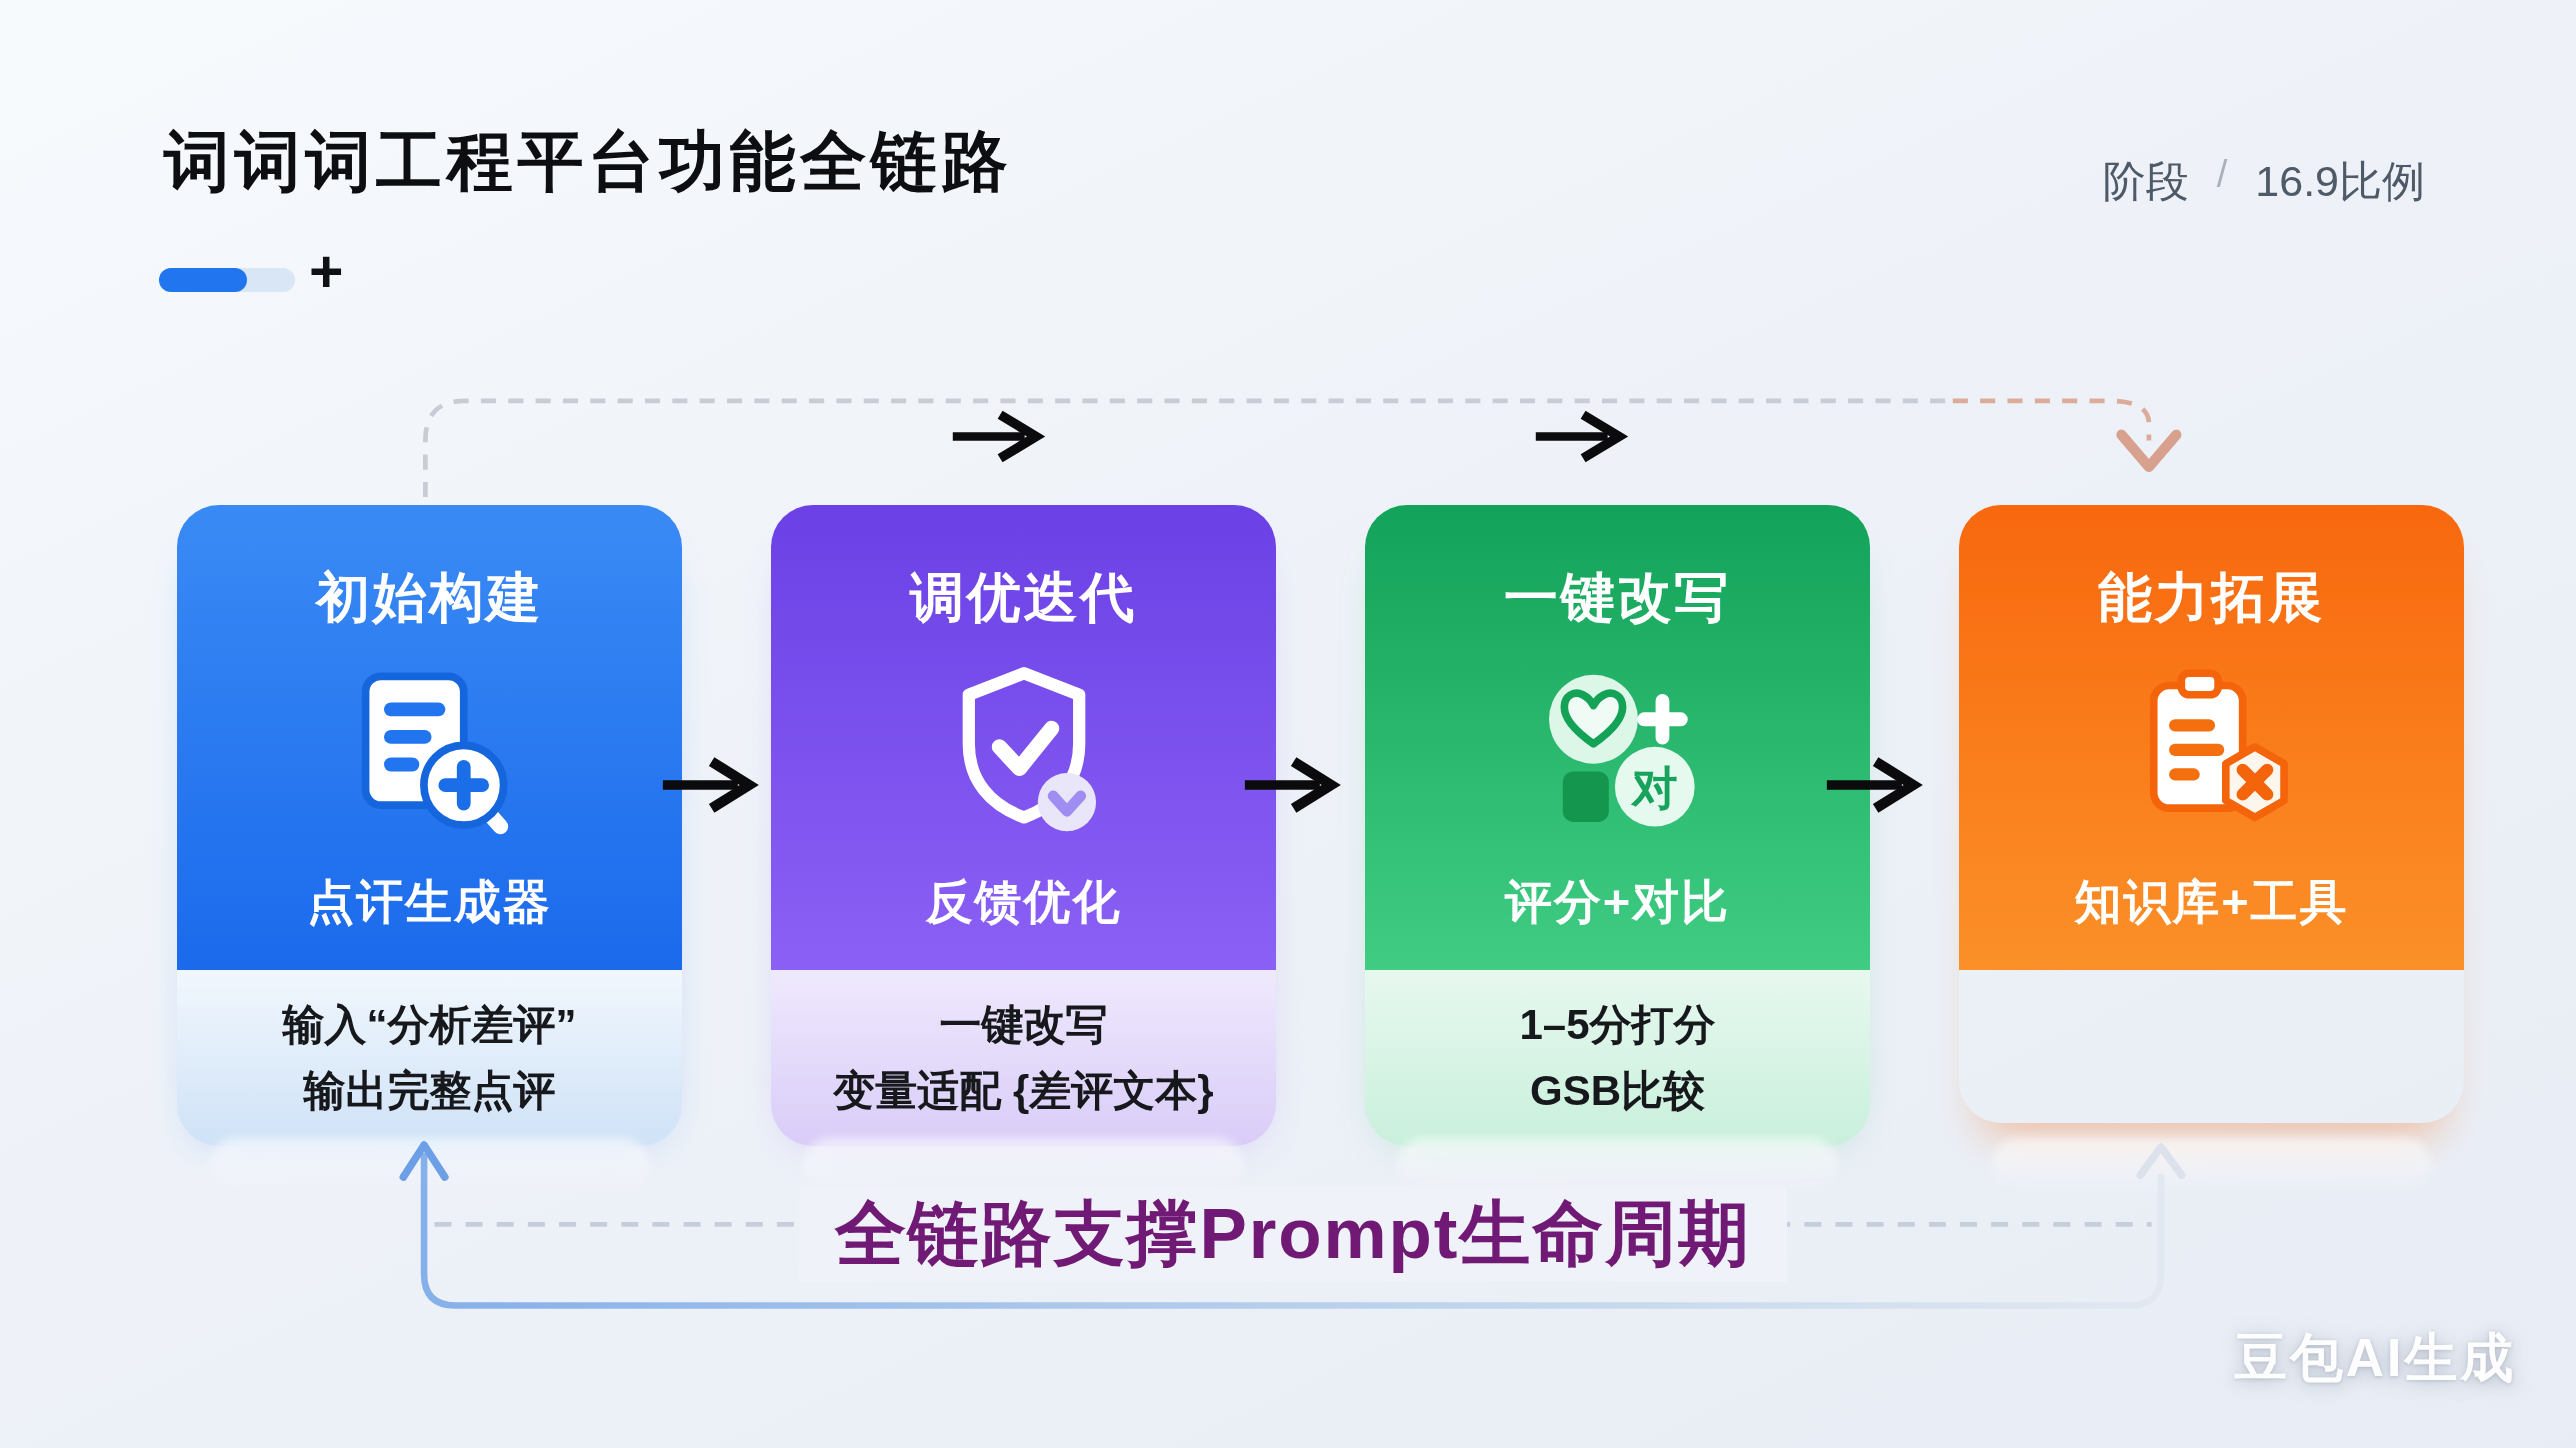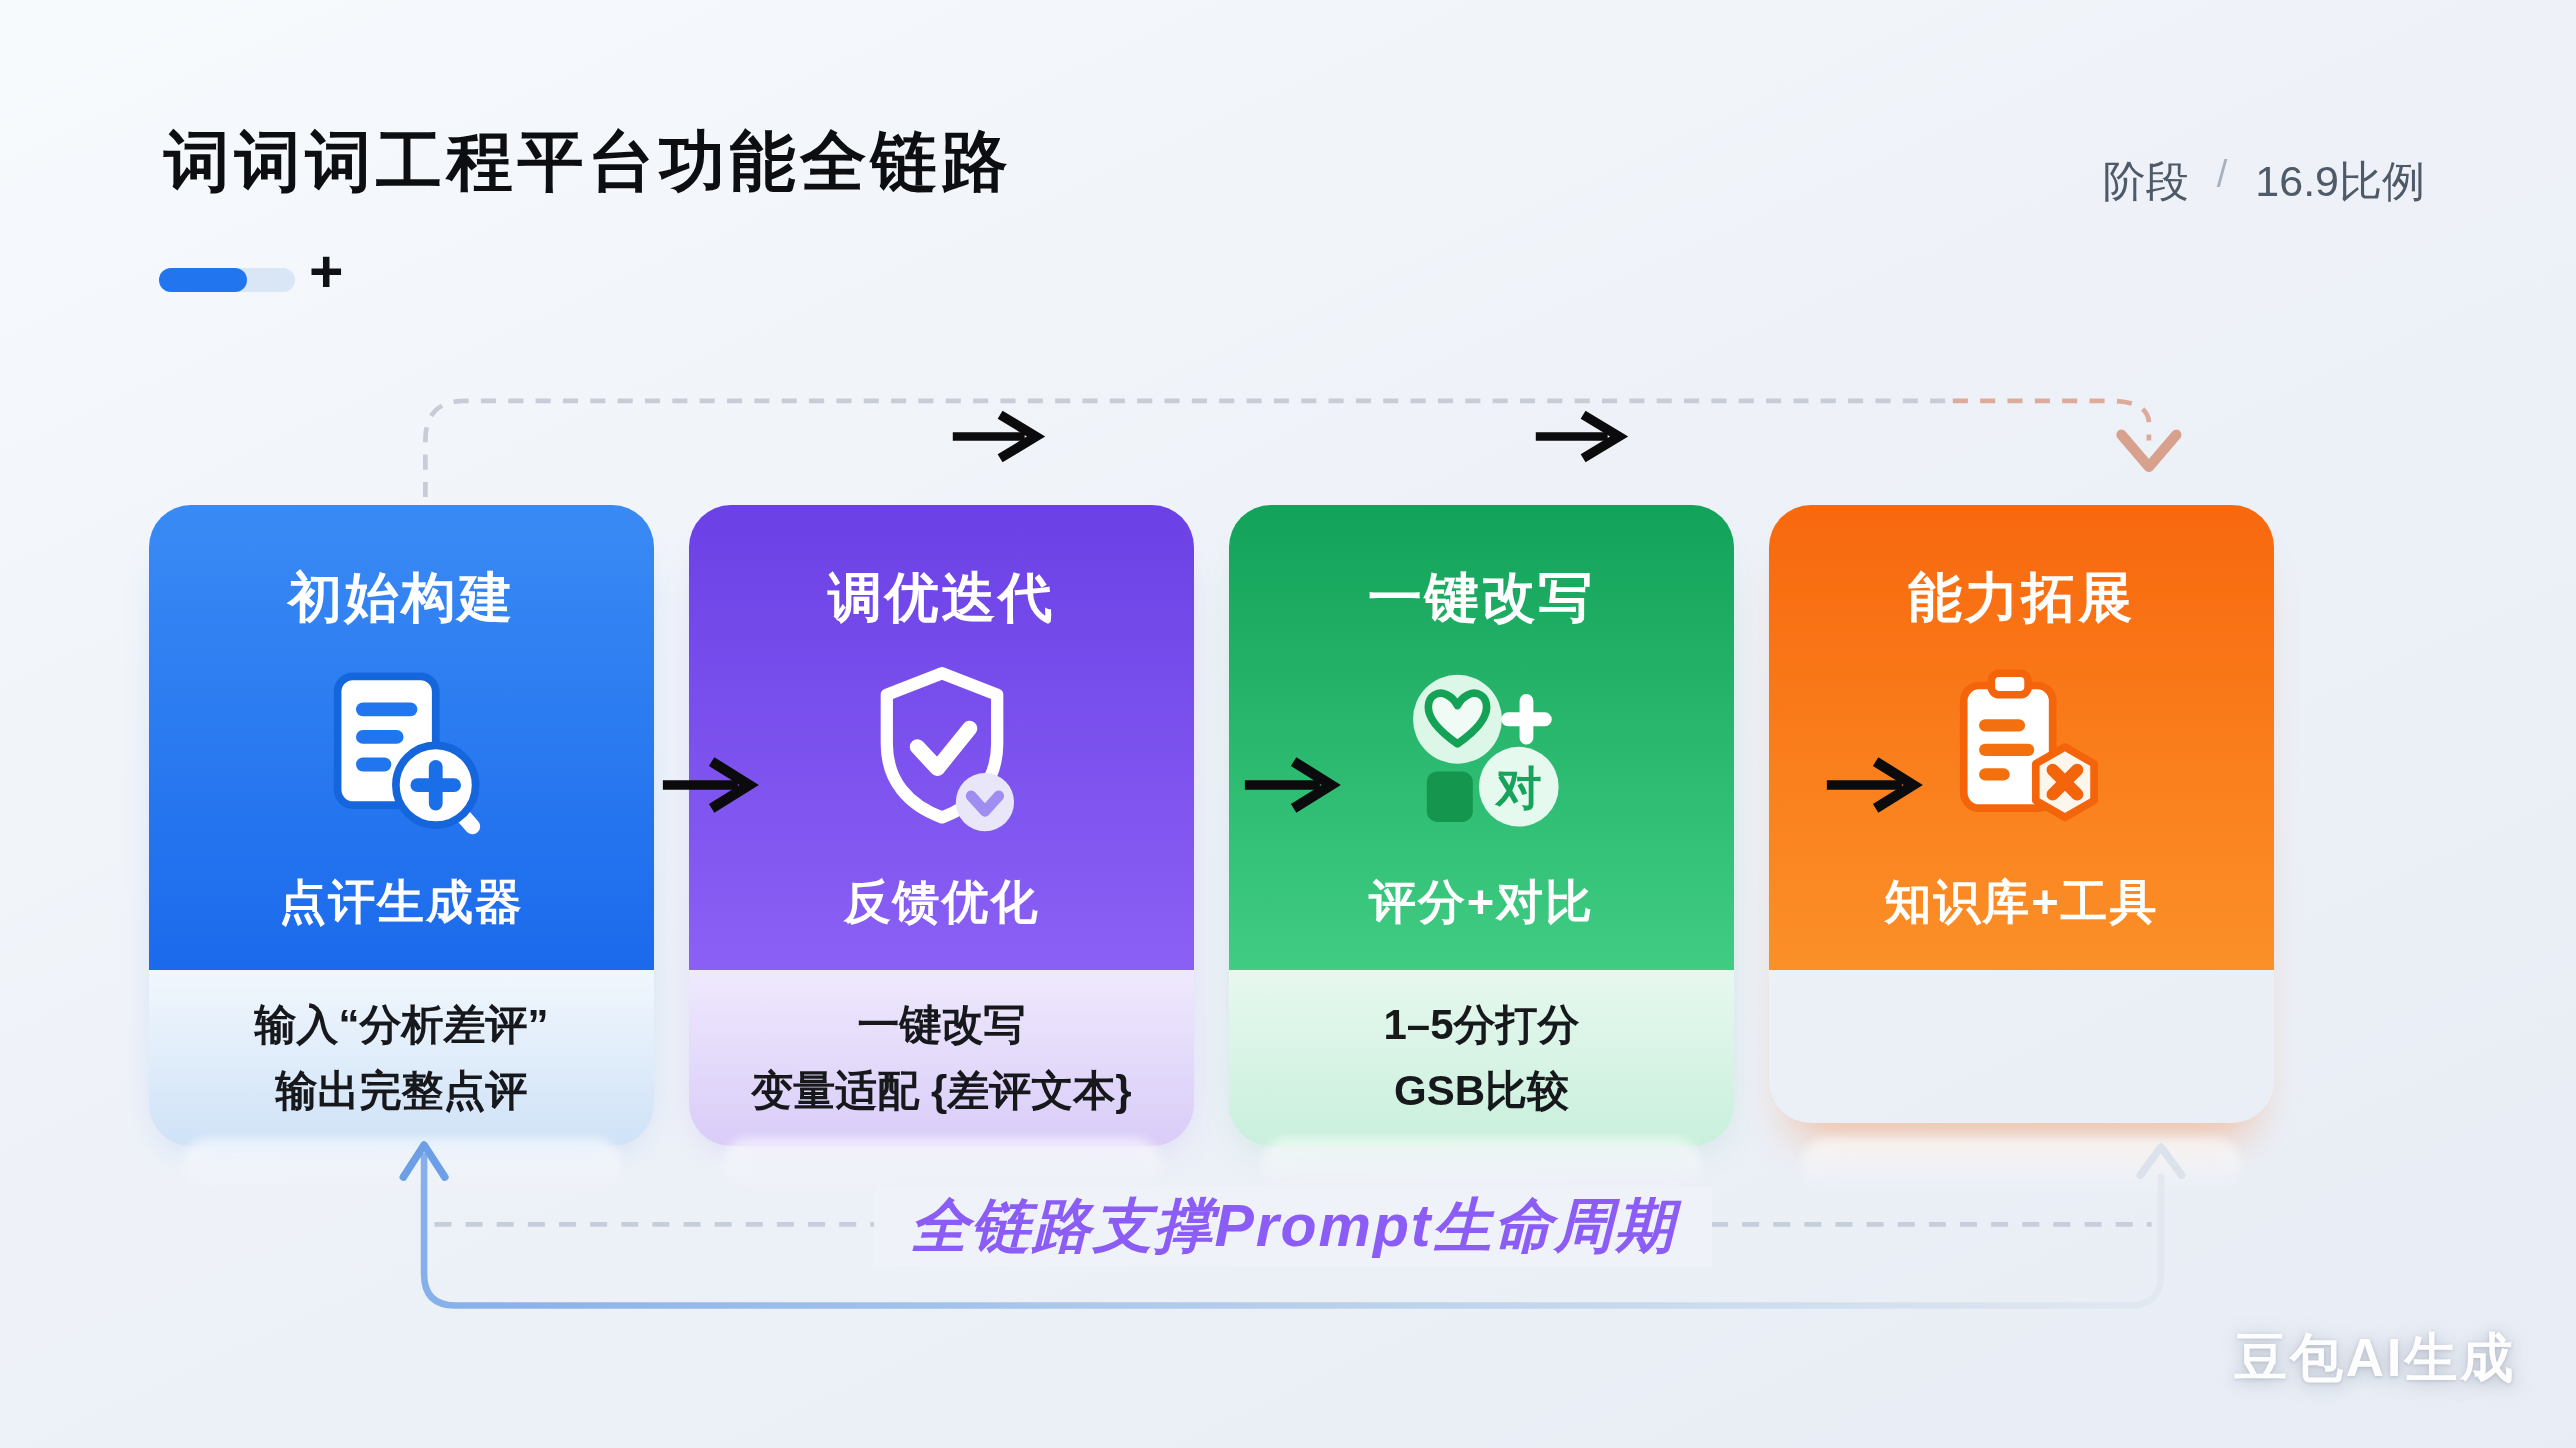--- a/index.html
+++ b/index.html
@@ -17,21 +17,21 @@
   .progress{position:absolute;left:159px;top:268px;width:136px;height:23.6px;
     background:#d9e6f6;border-radius:12.3px;}
   .progress-fill{width:88px;height:23.6px;background:#2176f0;border-radius:12.3px;}
   .plus-glyph{position:absolute;left:309px;top:238px;font-size:59px;font-weight:bold;color:#101114;}
   .meta{position:absolute;right:151px;top:153px;display:flex;align-items:flex-start;gap:28px;
     font-size:43px;color:#4f5a68;}
   .meta .divider{color:#a9b1bd;font-size:38px;}
   
   .abs{position:absolute;}
   
-  .cards{position:absolute;left:149px;top:505px;display:flex;gap:35px;}
+  .cards{position:absolute;left:177px;top:505px;display:flex;gap:89px;}
   .card{position:relative;width:505px;height:618px;border-radius:42px;
     box-shadow:0 34px 45px -24.5px var(--glow,rgba(0,0,0,.25));}
   .card::after{content:"";position:absolute;left:32px;right:32px;bottom:-70px;height:55px;
     border-radius:38px;background:linear-gradient(180deg,rgba(255,255,255,.65),rgba(255,255,255,0));
     filter:blur(4.7px);}
   .card-top{height:465px;border-radius:42px 42px 0 0;display:flex;flex-direction:column;
     align-items:center;justify-content:space-between;padding:57px 0 36px;box-sizing:border-box;}
   .card-title{font-size:54px;font-weight:bold;color:#ffffff;letter-spacing:2.8px;}
   .card-icon{width:184px;height:184px;}
   .card-sub{font-size:47px;font-weight:bold;color:#ffffff;letter-spacing:1.9px;}
@@ -45,22 +45,22 @@
   .card--purple .card-top{background:linear-gradient(180deg,#6b41e6 0%,#8b60f5 100%);}
   .card--purple .card-footer{background:linear-gradient(180deg,#efe9fd 0%,#d9ccf8 100%);}
   .card--green  {--glow:rgba(34,176,106,.40);}
   .card--green  .card-top{background:linear-gradient(180deg,#13a259 0%,#40cc83 100%);}
   .card--green  .card-footer{background:linear-gradient(180deg,#e7f8ef 0%,#c9f0dc 100%);}
   .card--orange {--glow:rgba(249,106,16,.40);}
   .card--orange .card-top{background:linear-gradient(180deg,#f8680e 0%,#fb9028 100%);}
   .card--orange .card-footer{background:linear-gradient(180deg,#fdf2e7 0%,#fbd8c1 100%);}
   
   .loop-label{position:absolute;left:1293px;top:1187px;transform:translateX(-50%);
-    font-size:59px;font-weight:bold;color:#8b5cf6;letter-spacing:1.9px;
-    background:#eff3f9;padding:0 36px;white-space:nowrap;font-style:italic;}
+    font-size:71px;font-weight:bold;color:#701a75;letter-spacing:1.9px;
+    background:#eff3f9;padding:0 36px;white-space:nowrap;}
   
   .watermark{position:absolute;right:60px;bottom:53px;font-size:53px;font-weight:bold;
     color:rgba(255,255,255,.97);letter-spacing:2.8px;
     text-shadow:0 2.8px 17px rgba(138,148,164,.55),0 0.9px 3.8px rgba(150,158,172,.45);text-align:right;}
 </style>
 </head>
 <body>
 
 <div class="stage">
 

